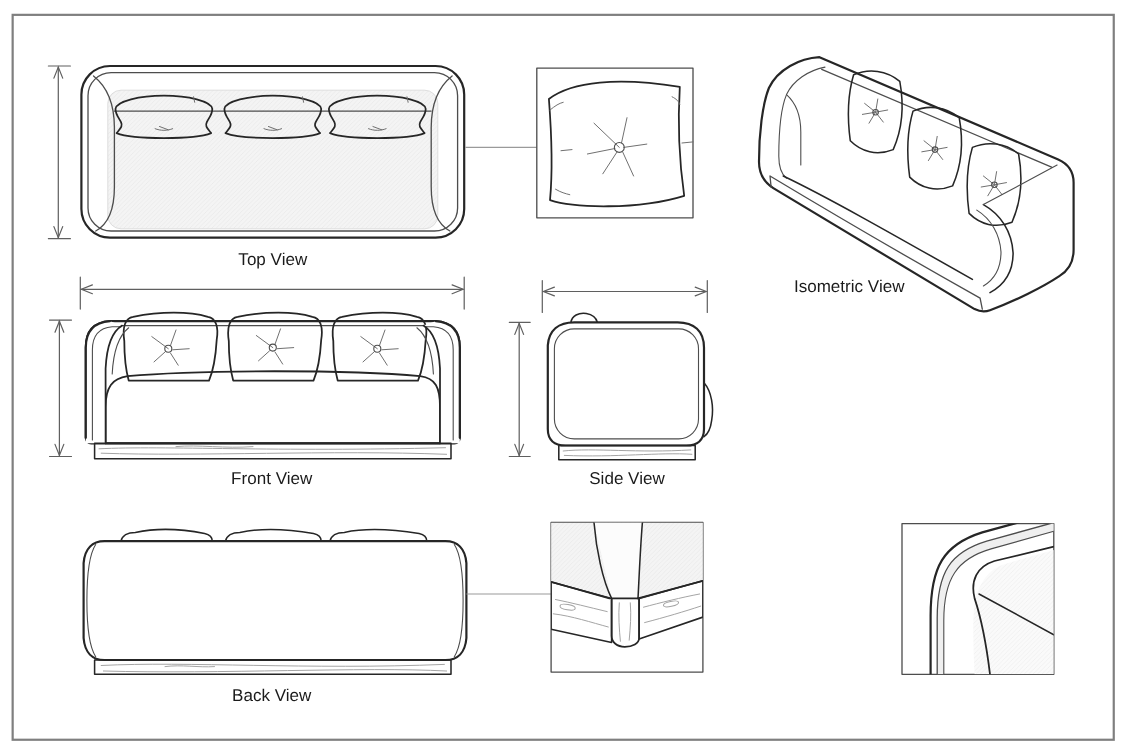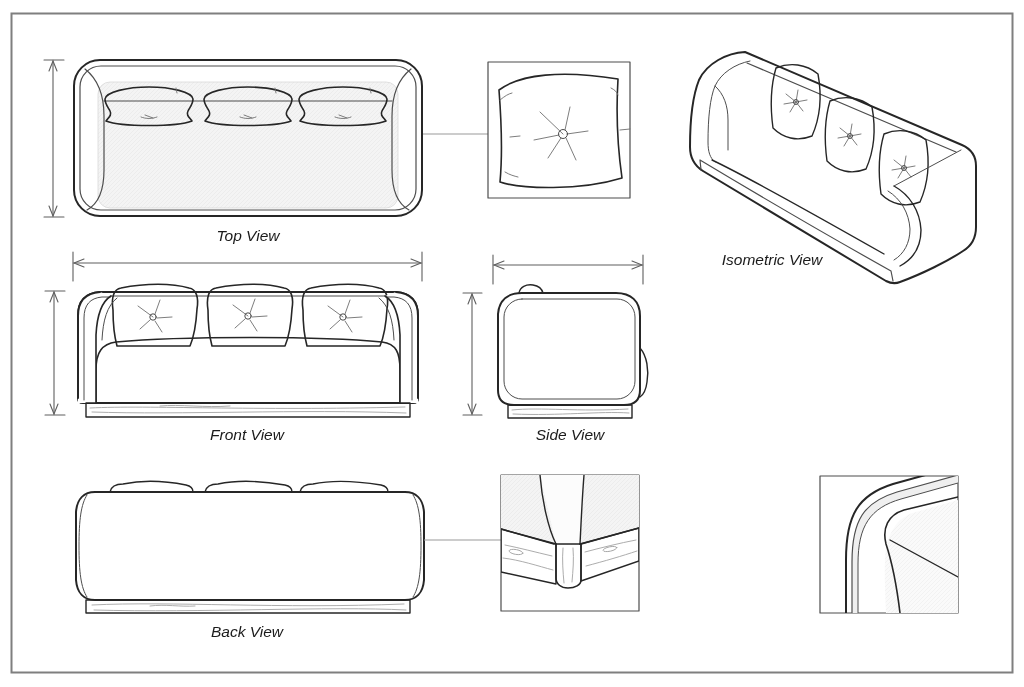--- a/index.html
+++ b/index.html
@@ -1,18 +1,18 @@
 <!DOCTYPE html>
 <html style="--line-dark: #262626; --line-mid: #4d4d4d; --line-dim: #5f5f5f; --sheet-border: #7f7f7f; --paper: #ffffff; --fabric-light: #f5f5f5; --fabric-pale: #fafafa; --wood-line: #a3a3a3; --label-color: #1b1b1b;"><head>
 <meta charset="utf-8">
 <style>
   html,body { margin:0; padding:0; background:#fff; }
   .sheet {
     position:relative; width:1024px; height:687px; background:var(--paper,#fff);
-    font-family:"Liberation Sans", sans-serif; overflow:hidden;font-style:italic;
+    font-family:"Liberation Sans", sans-serif; overflow:hidden;
   }
   svg { display:block; }
   
   .s2  { stroke:var(--line-dark,#262626); stroke-width:2;   fill:none; stroke-linecap:round; stroke-linejoin:round; }
   .s16 { stroke:var(--line-dark,#262626); stroke-width:1.6; fill:none; stroke-linecap:round; stroke-linejoin:round; }
   .s14 { stroke:var(--line-dark,#262626); stroke-width:1.4; fill:none; stroke-linecap:round; stroke-linejoin:round; }
   .s12 { stroke:var(--line-mid,#4d4d4d);  stroke-width:1.2; fill:none; stroke-linecap:round; stroke-linejoin:round; }
   .s1  { stroke:var(--line-mid,#4d4d4d);  stroke-width:1;   fill:none; stroke-linecap:round; stroke-linejoin:round; }
   .crease { stroke:#6e6e6e; stroke-width:0.9; fill:none; stroke-linecap:round; }
   .wood { stroke:var(--wood-line,#a3a3a3); stroke-width:0.9; fill:none; stroke-linecap:round; }

